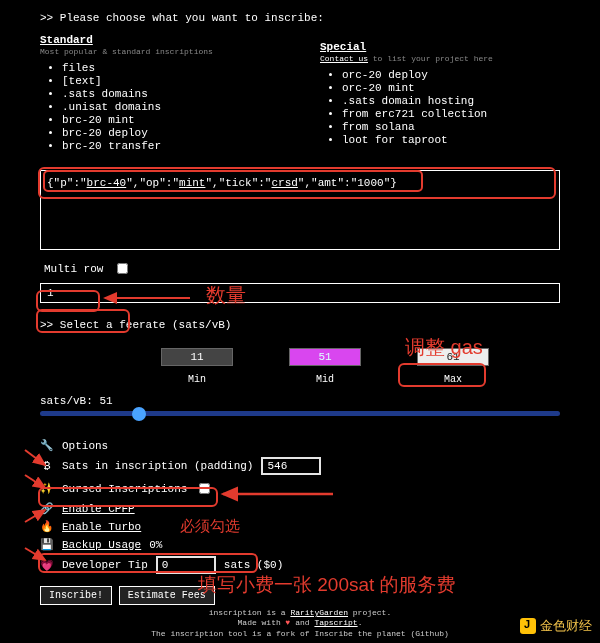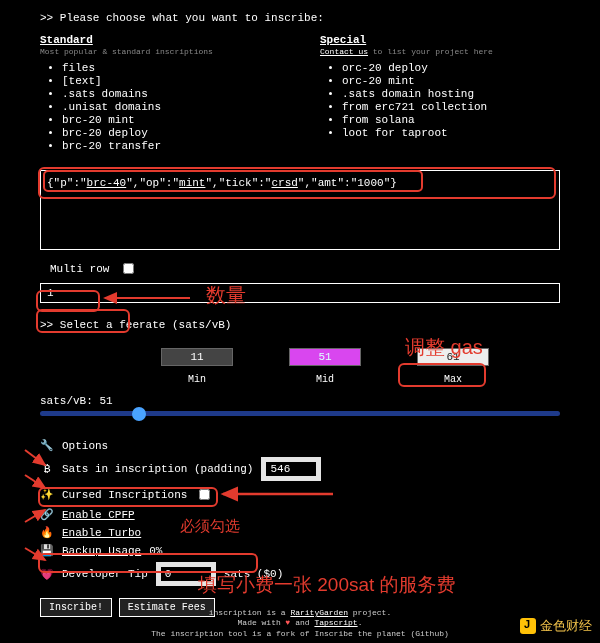--- a/index.html
+++ b/index.html
@@ -9,40 +9,40 @@
     color: #fff;
     font-family: "Courier New", Courier, monospace;
     font-size: 11px;
     width: 600px;
     height: 643px;
     overflow: hidden;
     position: relative;
   }
   .page { padding: 12px 40px 8px 40px; }
   .prompt-line { margin-bottom: 10px; }
-  .cols { display: flex; gap: 40px; margin-bottom: 8px; }
+  .cols { display: flex; gap: 40px; margin-bottom: 8px; align-items: center; }
   .col { flex: 1; }
   .col h3 { margin: 0; text-decoration: underline; font-size: 11px; font-weight: bold; }
   .subtitle { font-size: 8px; color: #888; margin-top: 1px; }
   .special-sub a { color: #fff; text-decoration: underline; }
   ul { margin: 6px 0 10px 0; padding-left: 22px; }
   ul li { margin: 1px 0; }
   .json-input {
     width: 100%;
     height: 80px;
     background: #000;
     border: 1px solid #fff;
     color: #fff;
     font-family: inherit;
     font-size: 11px;
     padding: 6px;
     resize: none;
   }
   .json-input .ul { text-decoration: underline; }
-  .multirow { margin: 10px 0 6px 10px; display:flex; align-items:center; gap:10px;}
+  .multirow { margin: 10px 0 6px 4px; display:flex; align-items:center; gap:10px;}
   .repeat-label { margin: 4px 0 4px 0; }
   .repeat-input {
     width: 100%;
     background: #000;
     border: 1px solid #fff;
     color: #fff;
     font-family: inherit;
     padding: 3px 6px;
     font-size: 11px;
   }
@@ -78,21 +78,21 @@
     width: 14px;
     height: 14px;
     background: #4aa3ff;
     border-radius: 50%;
   }
   .options { margin-top: 14px; }
   .opt-row { display:flex; align-items:center; gap:8px; margin: 5px 0; }
   .opt-ic { width: 14px; display:inline-block; text-align:center; }
   .opt-txt { }
   .opt-input {
-    background: #000; border:5px solid #e5e5e5; color:#fff;
+    background: #000; border:2px solid #e5e5e5; color:#fff;
     font-family: inherit; font-size: 11px; padding: 1px 4px; width: 60px;
   }
   .opt-checkbox { width:11px; height:11px; }
   .ul { text-decoration: underline; }
   .btn-row { margin-top: 12px; }
   .btn {
     background: #222;
     border: 1px solid #fff;
     color: #fff;
     font-family: inherit;

